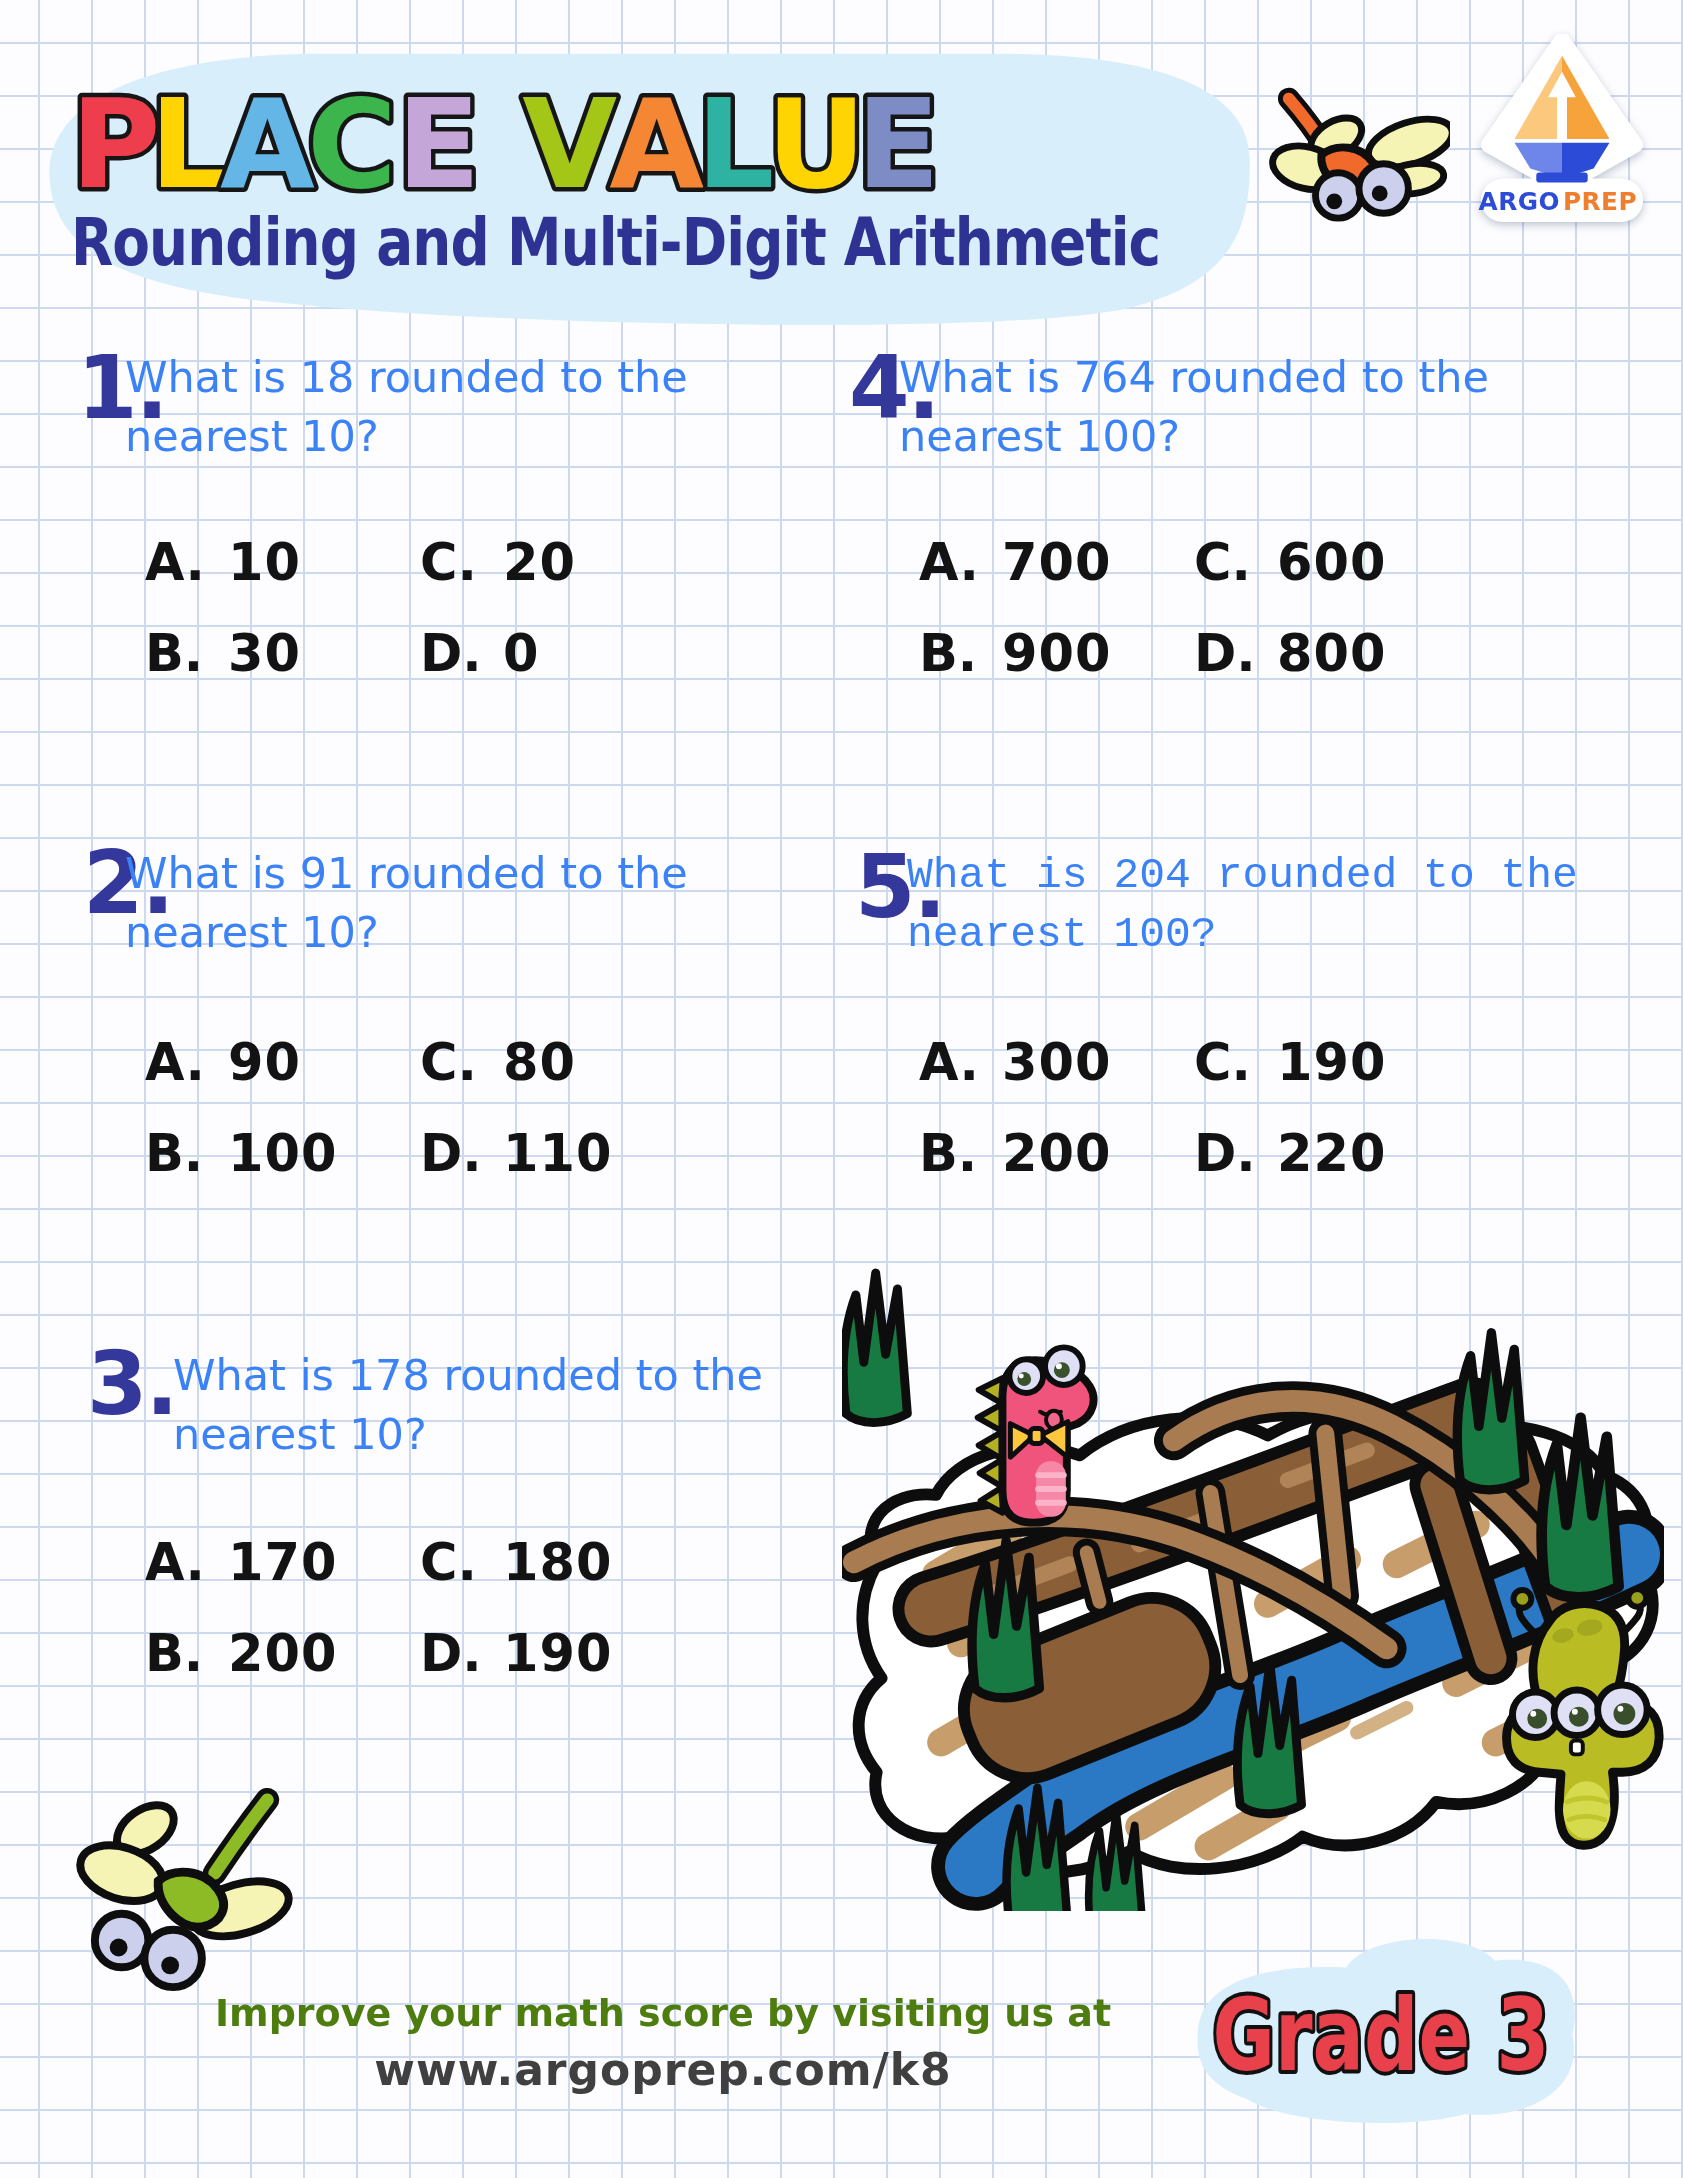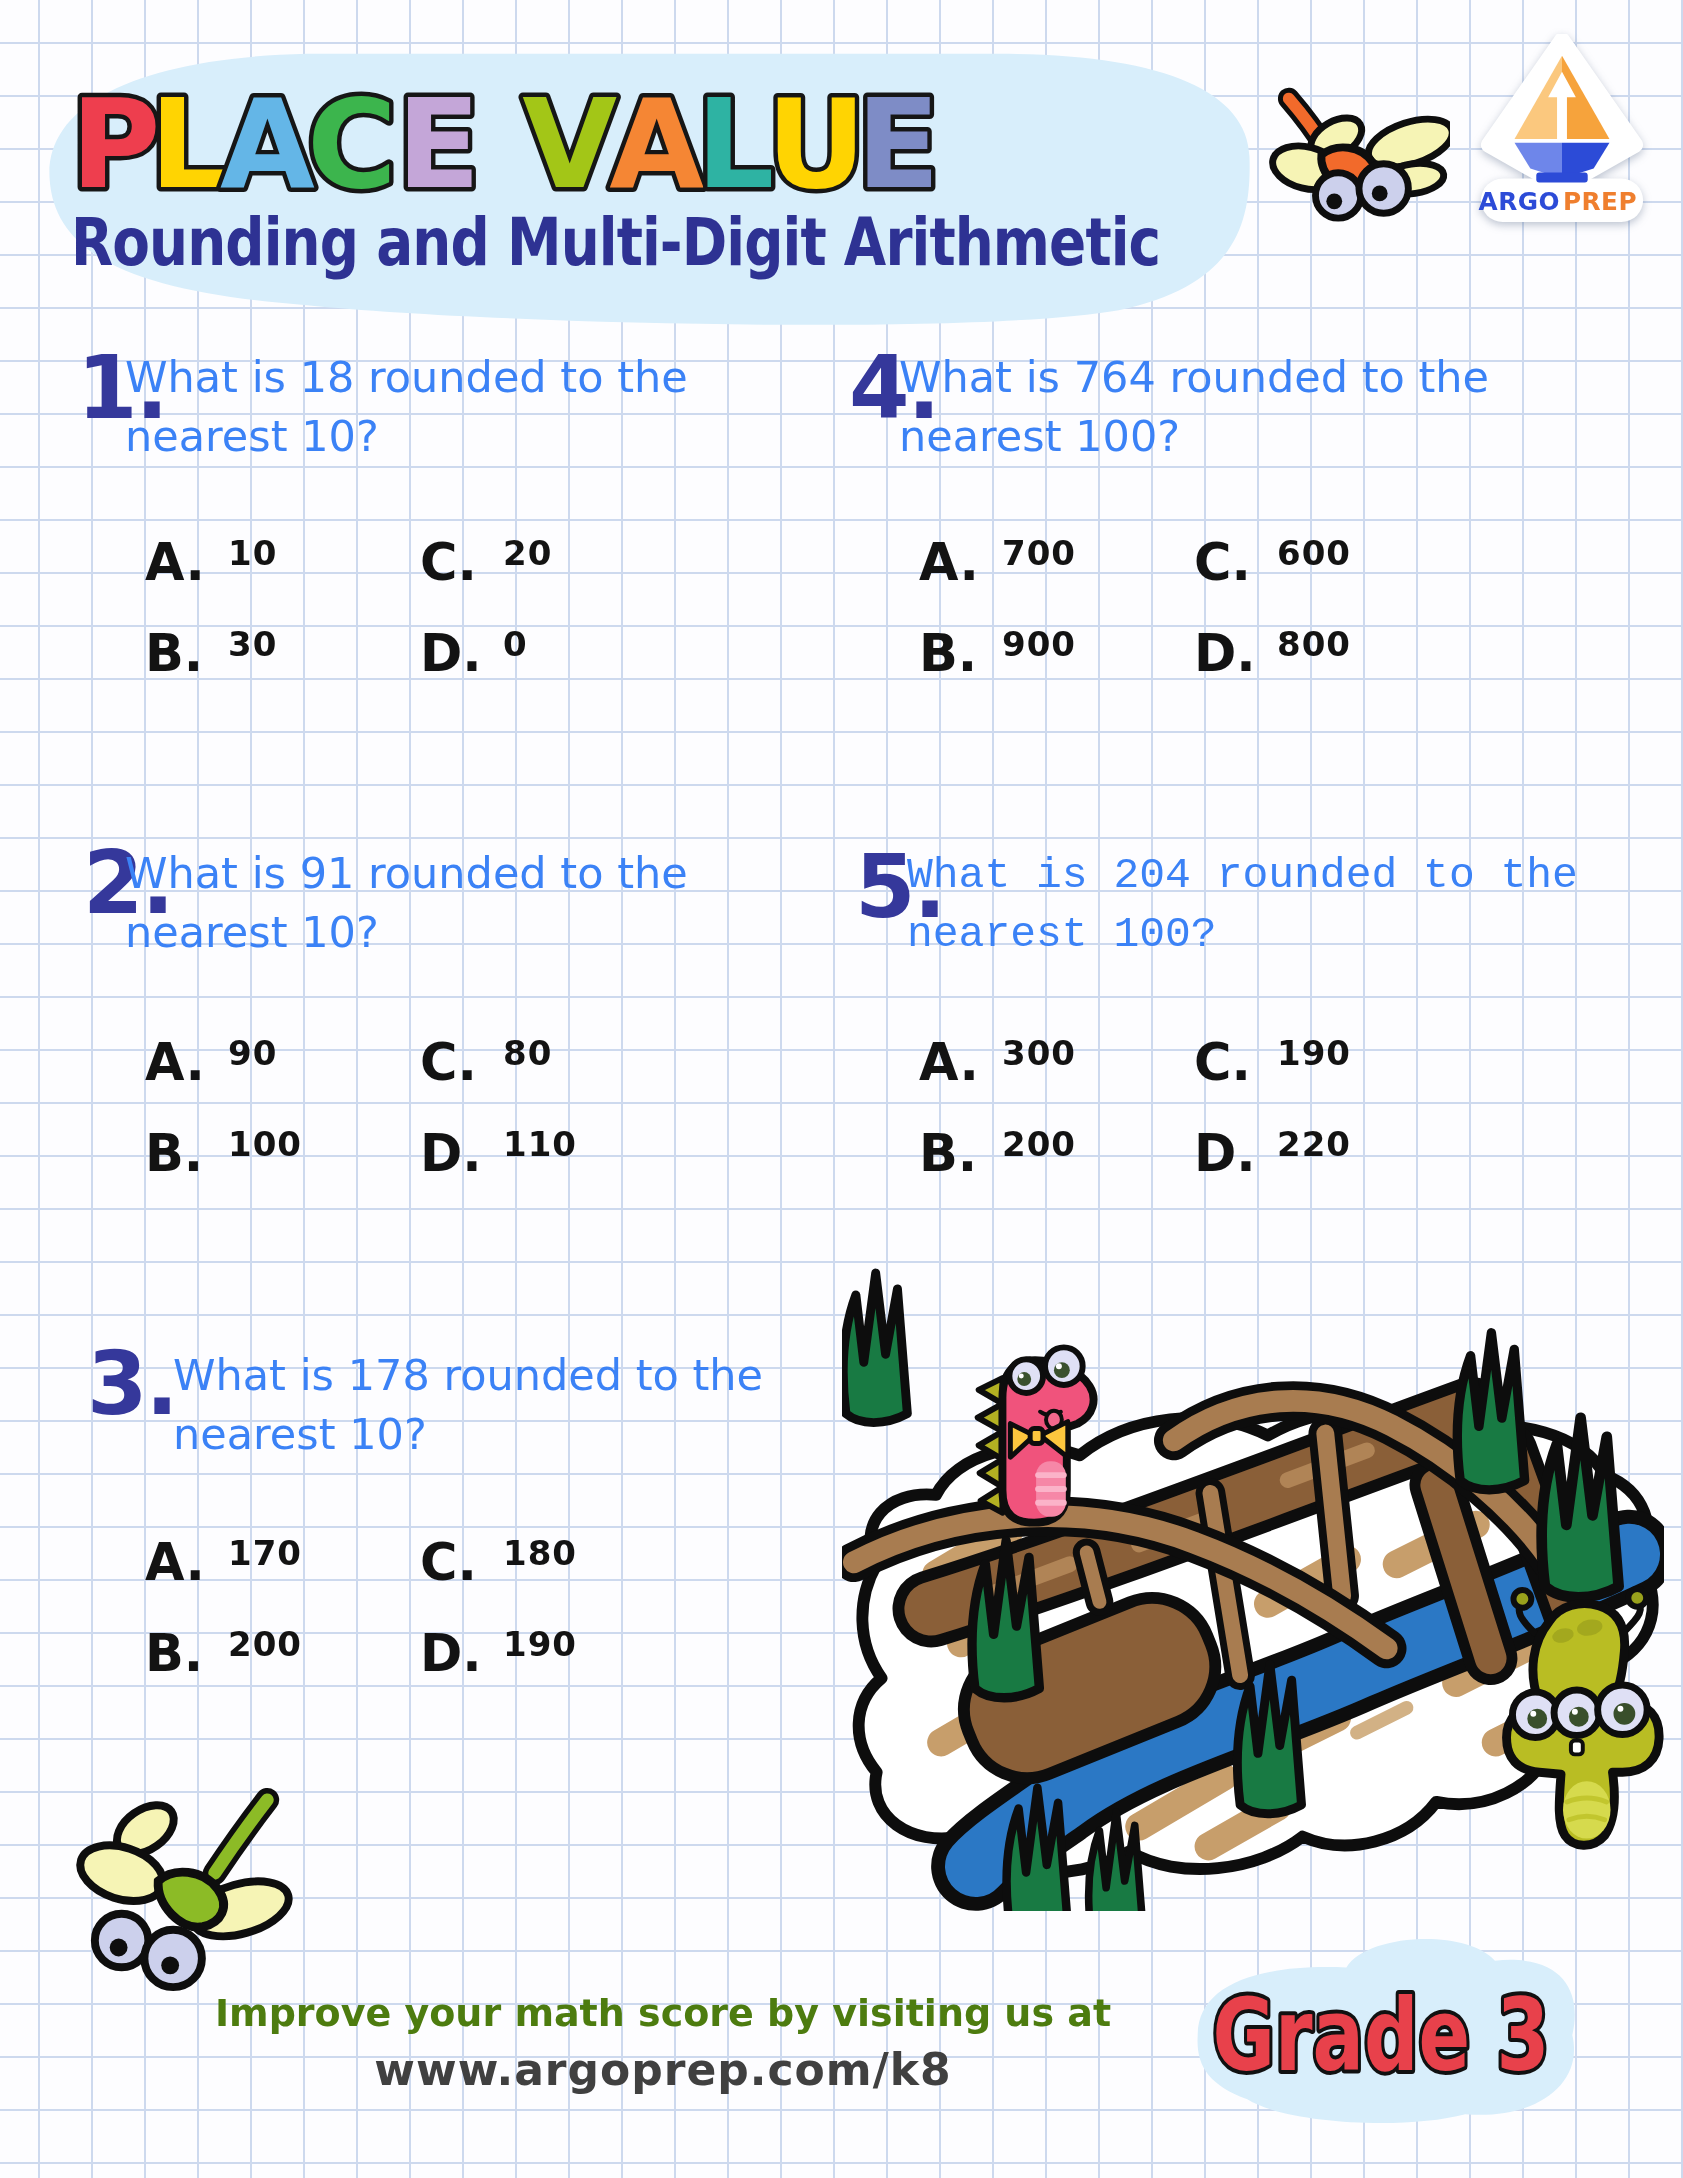--- a/index.html
+++ b/index.html
@@ -13,21 +13,21 @@
     background-size:53px 53px;
     background-position:38px 42px;
   }
   .abs{position:absolute;}
   .blob-svg{position:absolute;}
   .q-number{position:absolute;font-weight:bold;font-size:87px;color:#35389b;letter-spacing:-2px;line-height:1;}
   .q-text{position:absolute;font-size:43px;color:#3b82f6;line-height:59px;white-space:nowrap;}
   .options{position:absolute;display:grid;grid-template-columns:275px 275px;grid-auto-rows:91px;}
   .opt{display:flex;align-items:flex-start;}
   .opt-letter{display:inline-block;width:83px;font-weight:bold;font-size:51px;color:#131313;line-height:1.1;}
-  .opt-value{font-weight:bold;font-size:34px;color:#131313;line-height:1.1;letter-spacing:1px;}
+  .opt-value{font-weight:bold;font-size:51px;color:#131313;line-height:1.1;letter-spacing:1px;}
   .subtitle{position:absolute;left:71px;top:203px;font-weight:bold;font-size:59px;color:#2e3293;
     letter-spacing:-1px;white-space:nowrap;transform:scale(.93,1.12);transform-origin:left top;}
   .footer{position:absolute;left:168px;top:1988px;width:990px;text-align:center;}
   .footer-line1{font-weight:bold;font-size:38px;color:#4d7c0f;line-height:50px;}
   .footer-url{font-weight:bold;font-size:44px;color:#404040;letter-spacing:1px;margin-top:6px;cursor:pointer;}
   .logo-shadow{filter:drop-shadow(0 3px 4px rgba(70,90,120,.35));}
 </style>
 </head>
 <body>
 

